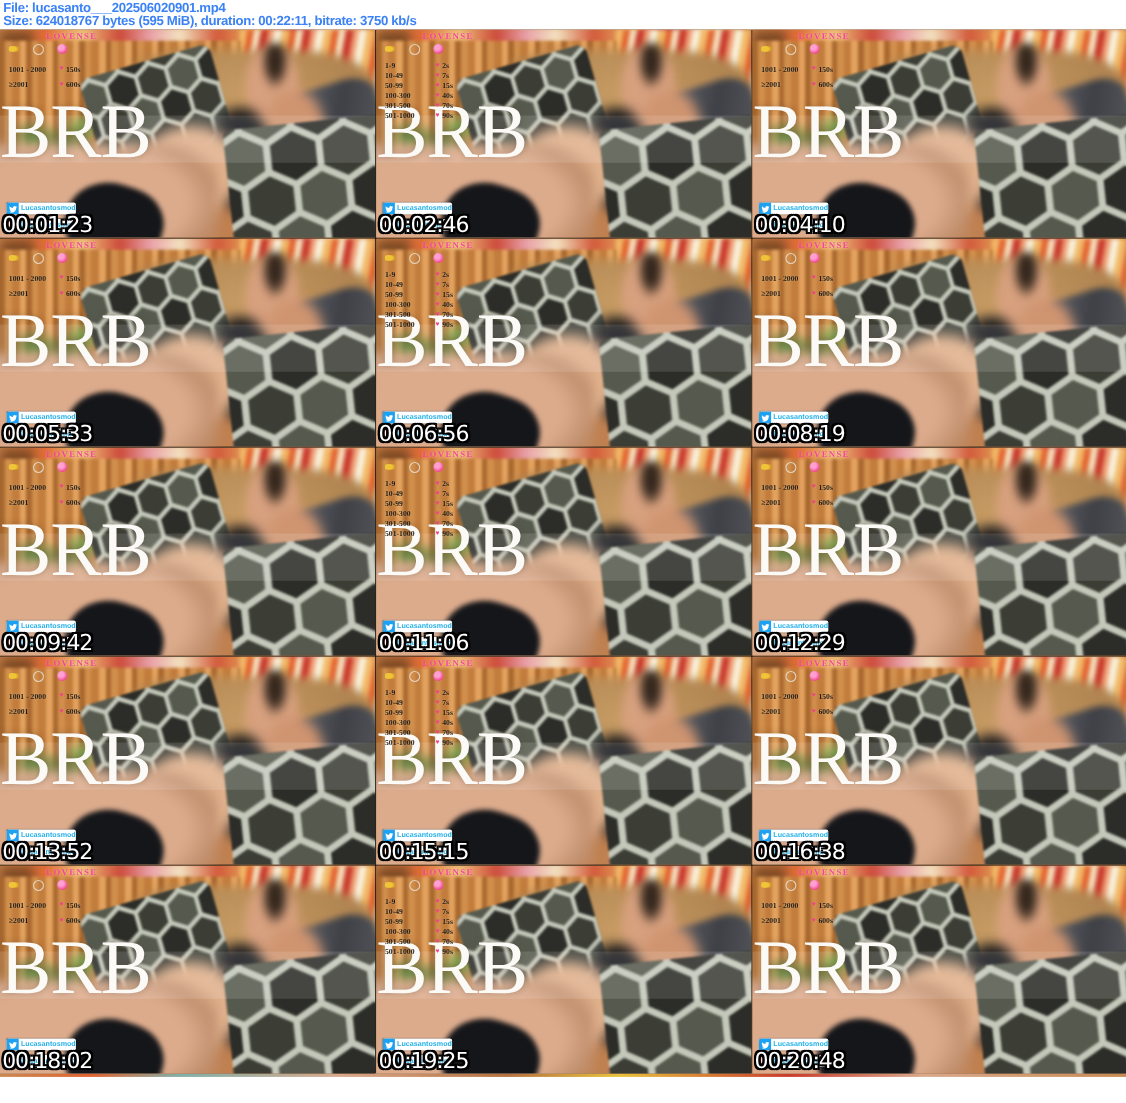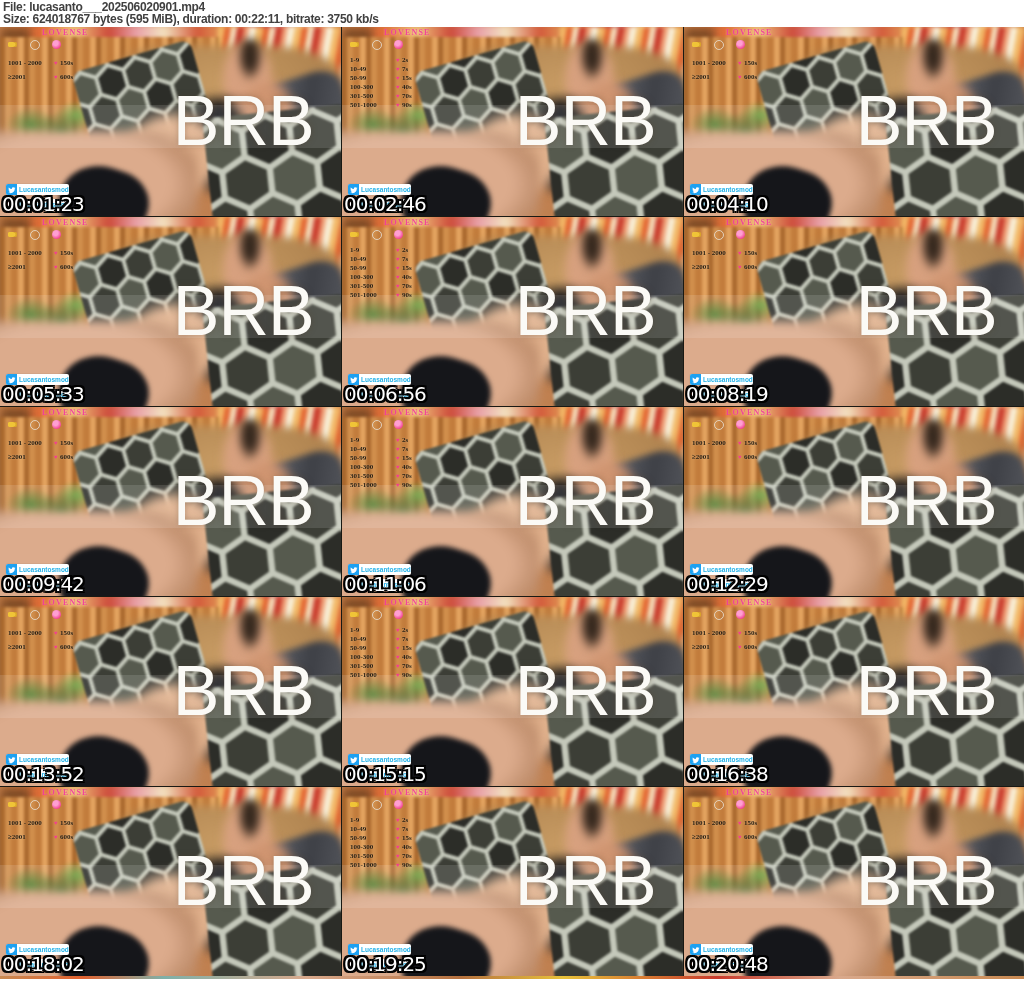--- a/index.html
+++ b/index.html
@@ -4,21 +4,21 @@
 <style>
   html,body{margin:0;padding:0;}
   body{
     width:1024px;height:1003px;overflow:hidden;background:#ffffff;
     font-family:"Liberation Sans",sans-serif;
   }
   
   .header{padding:1px 3px 2px 3px;background:#fff;}
   .header .line{
     font-size:12px;font-weight:bold;line-height:12.2px;
-    letter-spacing:-0.3px;color:#404040;white-space:nowrap;
+    letter-spacing:-0.3px;color:#3b82f6;white-space:nowrap;
   }
   
   .grid{
     display:grid;grid-template-columns:341px 341px 340px;
     grid-template-rows:repeat(5,189px);gap:1px;background:#191913;
     width:1024px;
   }
   .thumb{position:relative;overflow:hidden;background:#c08050;}
   .layer{position:absolute;}
   .art-band{left:0;top:-2%;width:100%;height:11%;filter:blur(3px);
@@ -54,22 +54,22 @@
     background:radial-gradient(ellipse at 50% 50%,#cf9470 0 60%,rgba(207,148,112,0) 78%);}
   .tank{left:55%;top:36%;width:18%;height:52%;filter:blur(4px);
     background:radial-gradient(ellipse at 50% 50%,#191a1e 0 55%,rgba(25,26,30,0) 78%);}
   .belly{left:36%;top:44%;width:30%;height:46%;filter:blur(5px);
     background:radial-gradient(ellipse at 50% 50%,#e2b28d 0 55%,rgba(226,178,141,0) 75%);}
   .thigh{left:-10%;top:55%;width:68%;height:62%;filter:blur(5px);
     background:radial-gradient(ellipse at 45% 45%,#dcab8c 0 55%,#c08f6e 70%,rgba(192,143,110,0) 82%);}
   .underwear{left:17%;top:74%;width:26%;height:42%;transform:rotate(18deg);filter:blur(2.5px);
     background:#15161a;border-radius:55% 45% 30% 60%;}
   .mid-band{left:0;top:41%;width:100%;height:23%;background:rgba(255,255,255,.12);}
-  .brb{position:absolute;left:0;top:31%;width:92%;text-align:right;
-    font-family:Liberation Sans, sans-serif;font-size:70px;line-height:1;
+  .brb{position:absolute;left:0;top:31%;width:92%;text-align:left;
+    font-family:Liberation Serif, serif;font-size:70px;line-height:1;
     color:#fbfaf6;letter-spacing:-1px;text-shadow:0 0 6px rgba(80,60,40,.35);}
   
   .tipmenu{position:absolute;left:4px;top:1px;width:132px;height:92px;z-index:4;color:#241c10;font-family:Liberation Serif, serif;}
   .lovense-brand{position:absolute;left:38px;top:0;font-size:8px;font-weight:bold;
     letter-spacing:1.2px;color:#f23d9e;opacity:.9;text-shadow:0 0 2px rgba(255,255,255,.4);}
   .coin-icon{position:absolute;left:4px;top:13px;width:9px;height:7px;background:
     radial-gradient(ellipse at 35% 50%,#f0c437 0 45%,rgba(0,0,0,0) 60%),
     radial-gradient(ellipse at 65% 50%,#d9a32a 0 45%,rgba(0,0,0,0) 60%);}
   .clock-icon{position:absolute;left:26px;top:12px;width:8px;height:8px;
     border:1px solid rgba(235,235,230,.75);border-radius:50%;}

